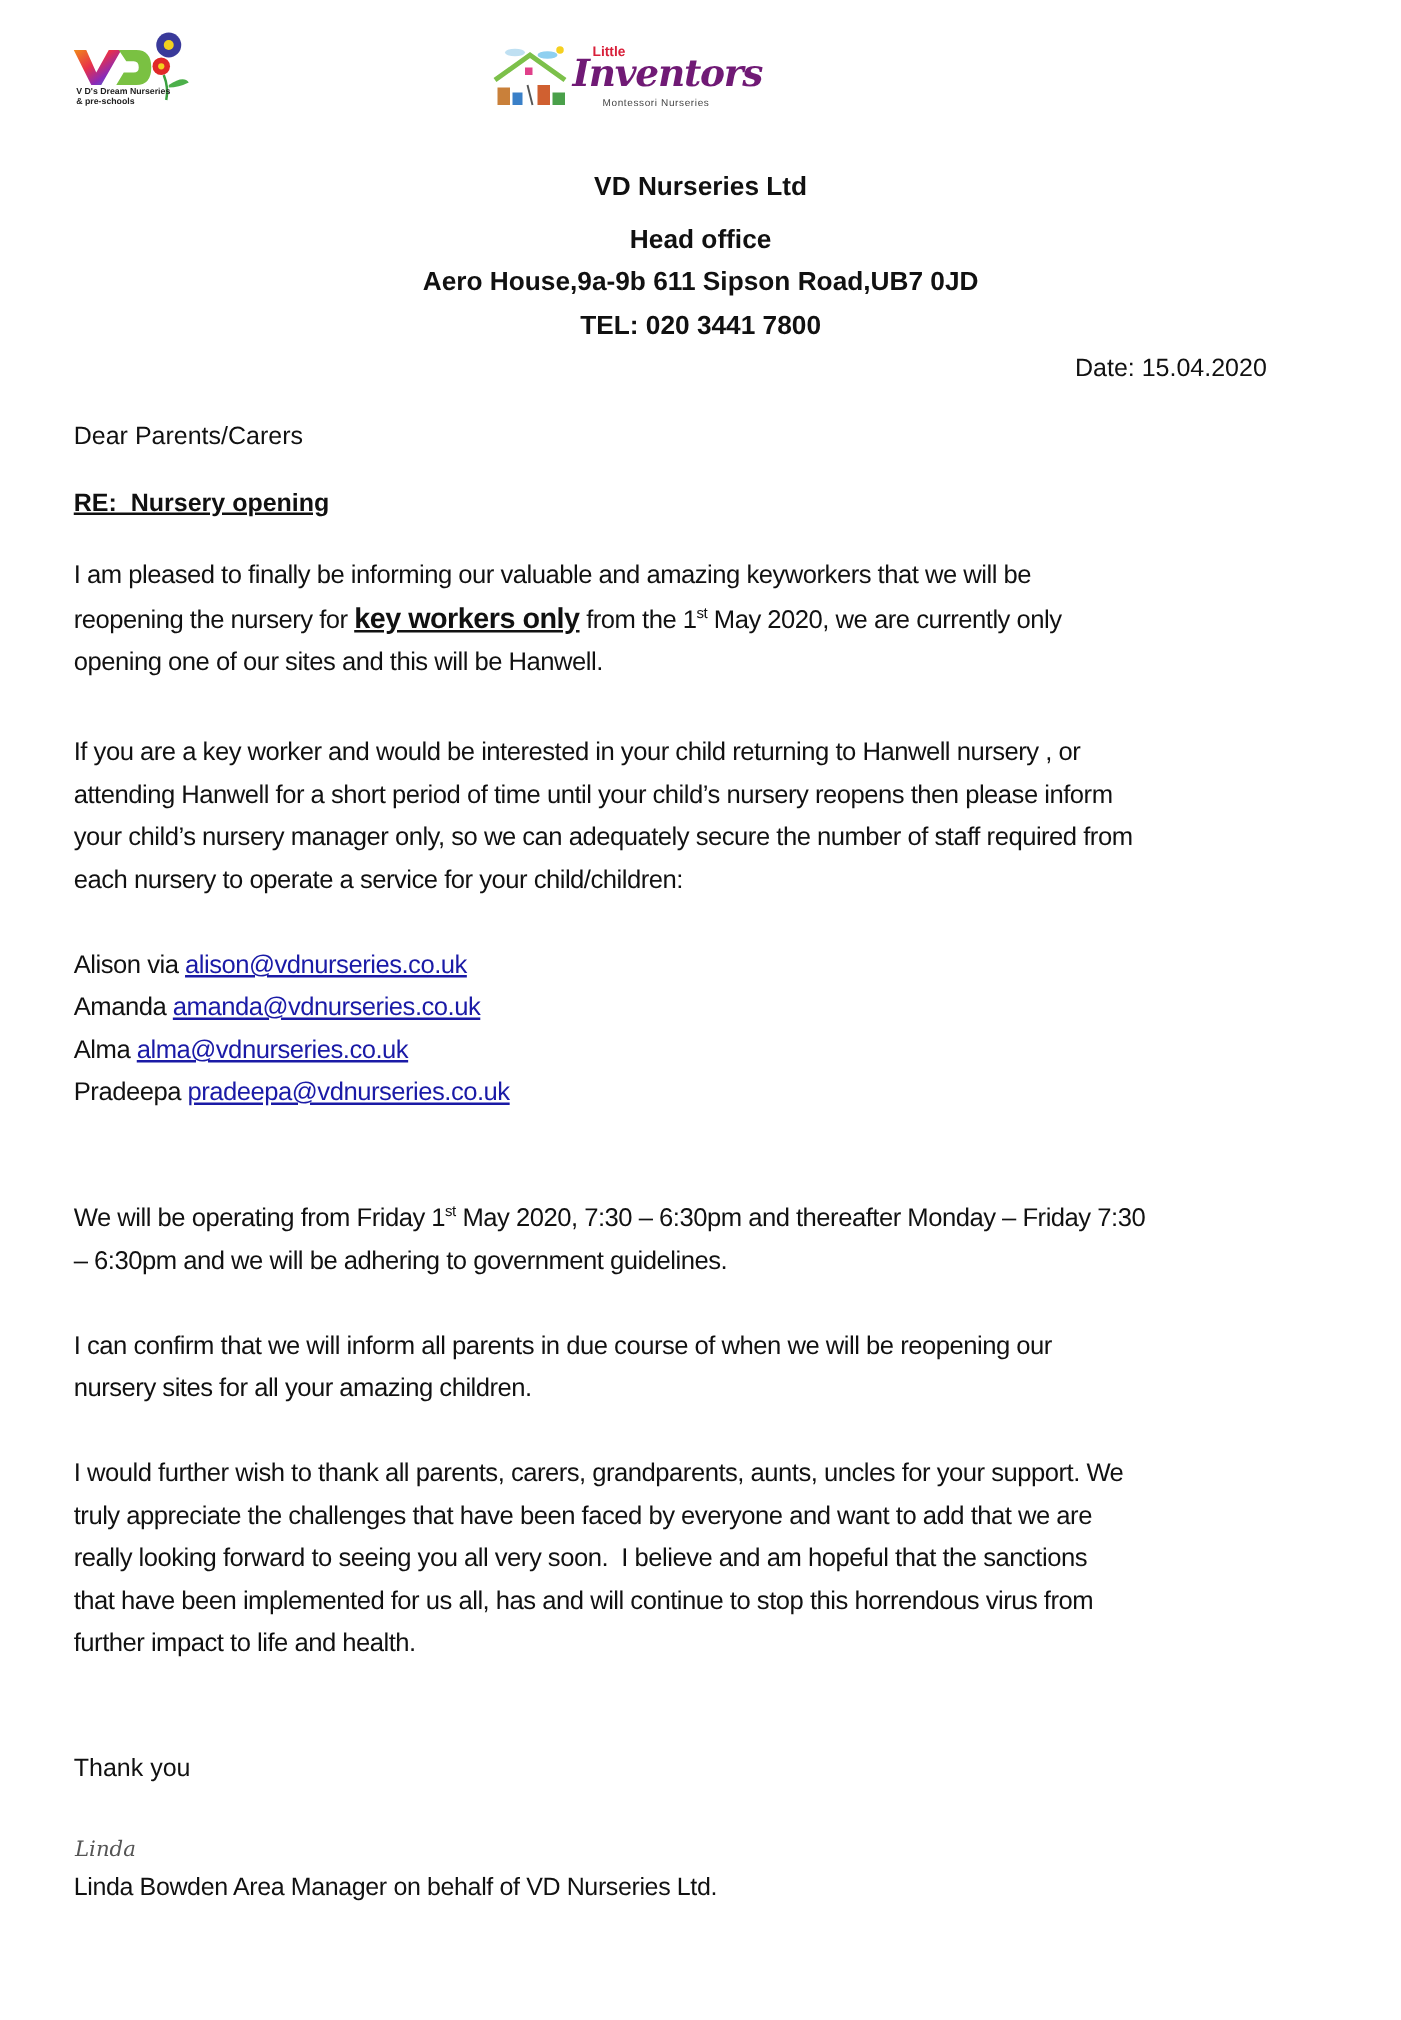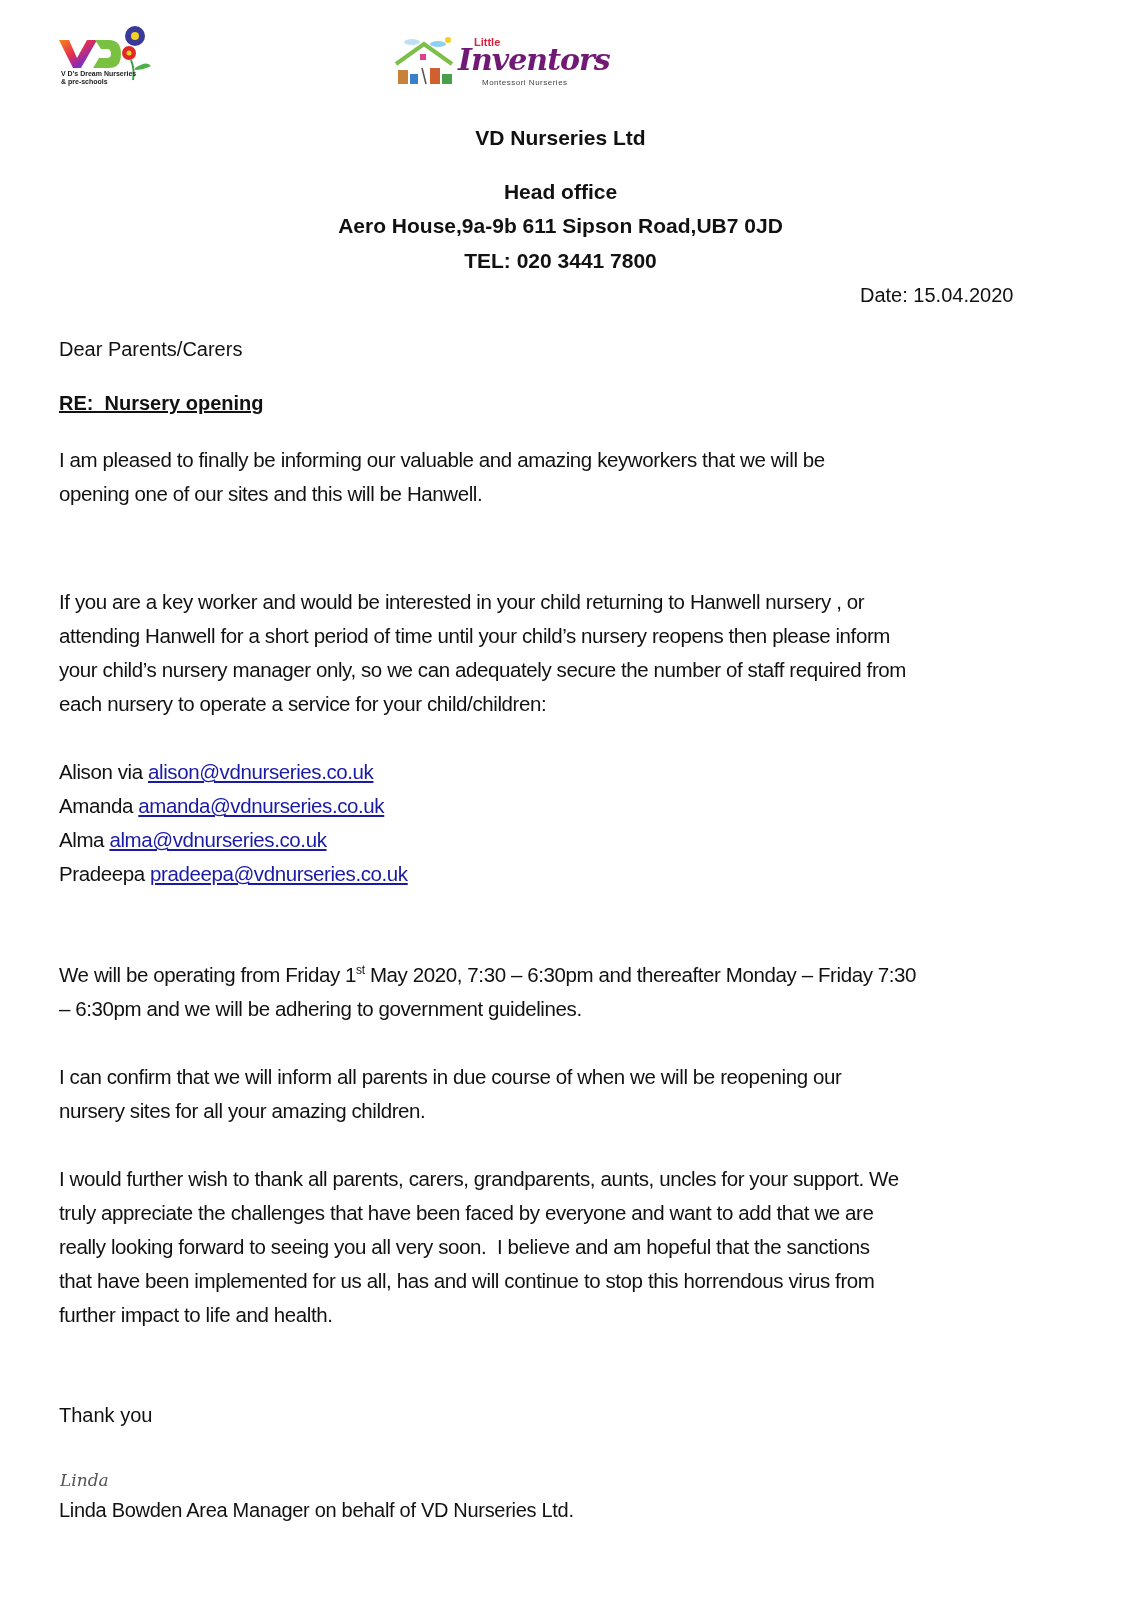--- a/index.html
+++ b/index.html
@@ -59,32 +59,33 @@
     <rect x="18" y="40" width="8" height="10" fill="#3a80c8"></rect>
     <rect x="38" y="34" width="10" height="16" fill="#d06030"></rect>
     <rect x="50" y="40" width="10" height="10" fill="#4aa04a"></rect>
     <line x1="30" y1="34" x2="34" y2="50" stroke="#555" stroke-width="1.5"></line>
   </svg>
   <div class="abs" style="left:82px;top:2px;font-size:11px;font-weight:bold;color:#d8203a;">Little</div>
   <div class="abs" style="left:66px;top:8px;font-size:30px;font-style:italic;font-weight:bold;color:#701a75;font-family:'DejaVu Serif',serif;letter-spacing:-1px;">Inventors</div>
   <div class="abs" style="left:90px;top:44px;font-size:8px;color:#444;letter-spacing:0.5px;white-space:nowrap;">Montessori Nurseries</div>
 </div>
 
-<div class="abs center hdr" style="top:126px;">VD Nurseries Ltd</div>
+<div class="abs center hdr" style="top:138px;">VD Nurseries Ltd</div>
 <div class="abs center hdr" style="top:180px;">Head office</div>
 <div class="abs center hdr" style="top:214px;">Aero House,9a-9b 611 Sipson Road,UB7 0JD</div>
 <div class="abs center hdr" style="top:249px;">TEL: 020 3441 7800</div>
 
 <div class="abs" style="left:860px;top:284px;font-size:20px;">Date: 15.04.2020</div>
 
 <div class="abs" style="left:59px;top:338px;font-size:20px;">Dear Parents/Carers</div>
 <div class="abs" style="left:59px;top:392px;font-size:20px;font-weight:bold;text-decoration:underline;white-space:pre;">RE:  Nursery opening</div>
 
 <div class="abs body-text" style="top:443px;">
   <div>I am pleased to finally be informing our valuable and amazing keyworkers that we will be</div>
+  <div style="white-space:pre;"><span>reopening the nursery for </span><span class="kwo">key workers only</span><span> from the 1</span><sup>st</sup><span> May 2020, we are currently only</span></div>
   <div>opening one of our sites and this will be Hanwell.</div>
 </div>
 
 <div class="abs body-text" style="top:585px;">
   <div>If you are a key worker and would be interested in your child returning to Hanwell nursery , or</div>
   <div>attending Hanwell for a short period of time until your child’s nursery reopens then please inform</div>
   <div>your child’s nursery manager only, so we can adequately secure the number of staff required from</div>
   <div>each nursery to operate a service for your child/children:</div>
 </div>
 

